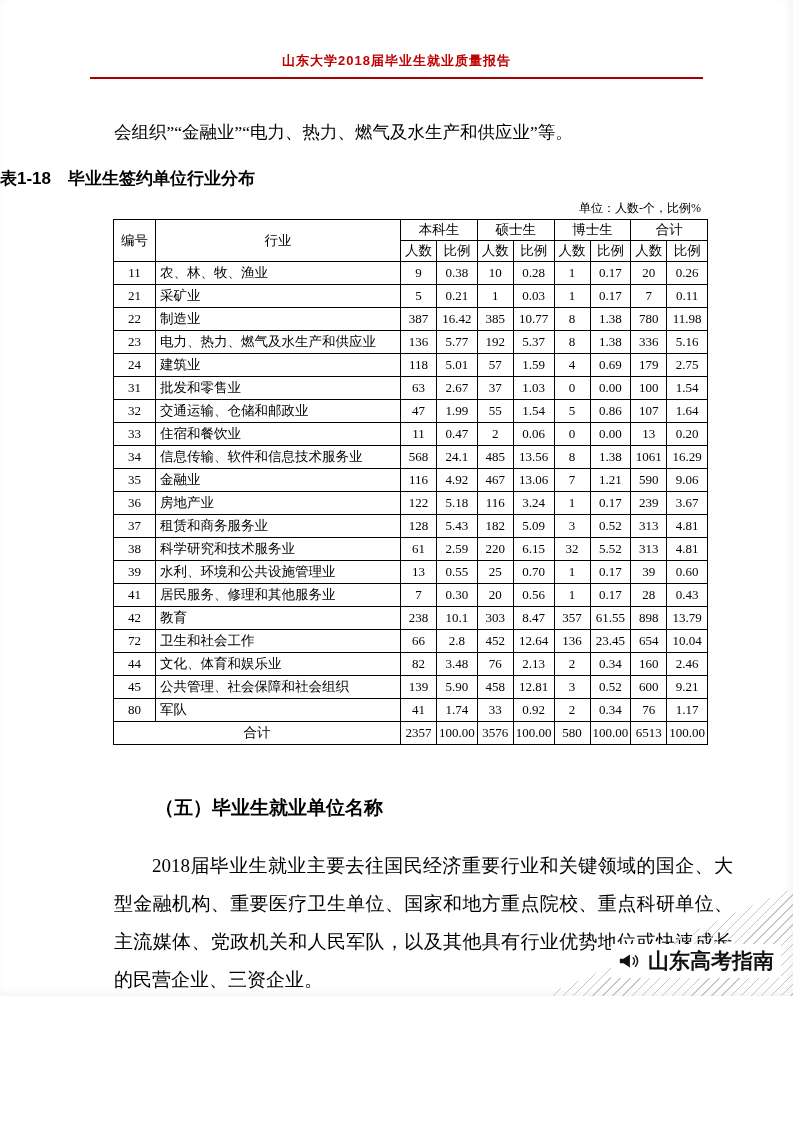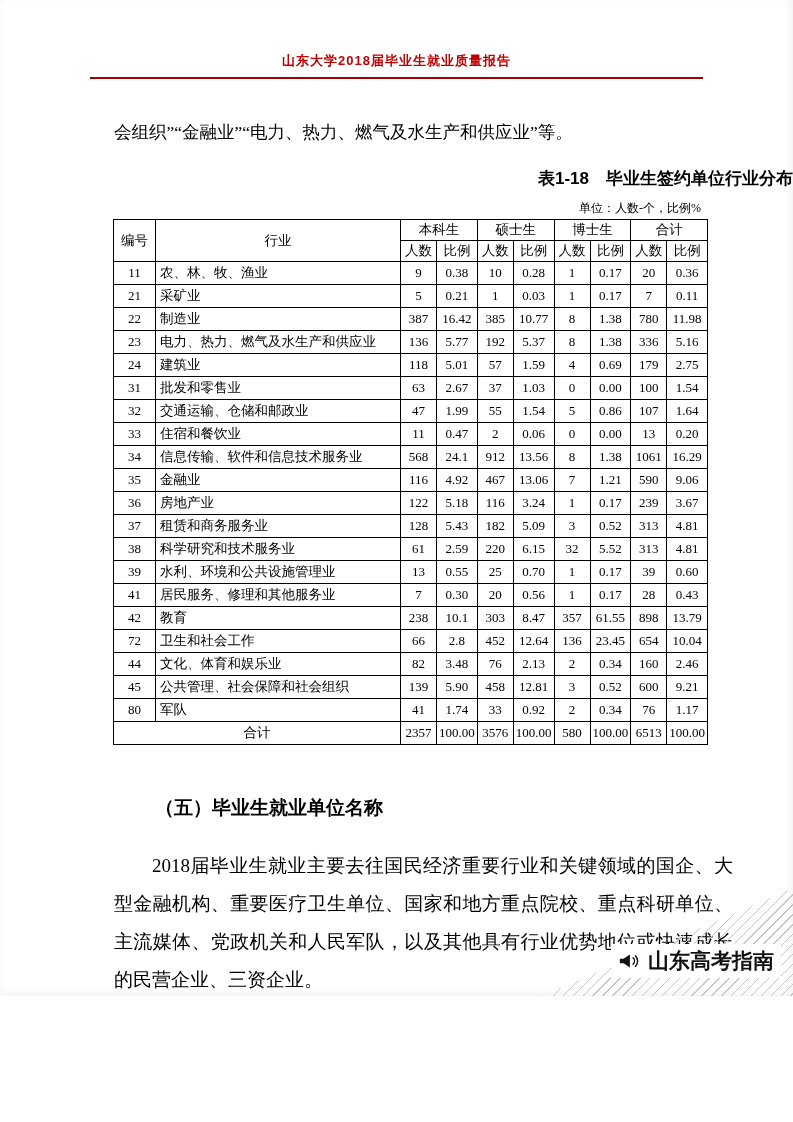--- a/index.html
+++ b/index.html
@@ -17,21 +17,21 @@
   .hdr-title {
     padding-top:52px; text-align:center;
     color:#c00000; font-weight:bold; font-size:13px; letter-spacing:1px;
     font-family:"Liberation Sans","DejaVu Sans",sans-serif;
   }
   .hdr-rule { margin:7px 90px 0 90px; height:2px; background:#a40000; }
 
   .intro { margin:40px 92px 0 114px; font-size:17.5px; line-height:26px; }
 
   .tbl-title {
-    margin-top:22px; text-align:right; font-weight:bold; font-size:17px;
+    margin-top:22px; text-align:left; font-weight:bold; font-size:17px;
     font-family:"Liberation Sans","DejaVu Sans",sans-serif;
   }
   .unit-note { margin:10px 92px 2px 0; text-align:right; font-size:12px; }
 
   .dist-table { margin-left:113px; border-collapse:collapse; table-layout:fixed; }
   .dist-table th, .dist-table td {
     border:1px solid #000; text-align:center; font-weight:normal;
     font-size:13px; height:23px; padding:0 2px;
     overflow:hidden; white-space:nowrap;
   }
@@ -117,21 +117,21 @@
         <tr>
           <td>11</td>
           <td class="cell-industry-name">农、林、牧、渔业</td>
           <td>9</td>
           <td>0.38</td>
           <td>10</td>
           <td>0.28</td>
           <td>1</td>
           <td>0.17</td>
           <td>20</td>
-          <td>0.36</td>
+          <td>0.26</td>
         </tr>
         <tr>
           <td>21</td>
           <td class="cell-industry-name">采矿业</td>
           <td>5</td>
           <td>0.21</td>
           <td>1</td>
           <td>0.03</td>
           <td>1</td>
           <td>0.17</td>
@@ -208,21 +208,21 @@
           <td>0</td>
           <td>0.00</td>
           <td>13</td>
           <td>0.20</td>
         </tr>
         <tr>
           <td>34</td>
           <td class="cell-industry-name">信息传输、软件和信息技术服务业</td>
           <td>568</td>
           <td>24.1</td>
-          <td>912</td>
+          <td>485</td>
           <td>13.56</td>
           <td>8</td>
           <td>1.38</td>
           <td>1061</td>
           <td>16.29</td>
         </tr>
         <tr>
           <td>35</td>
           <td class="cell-industry-name">金融业</td>
           <td>116</td>

